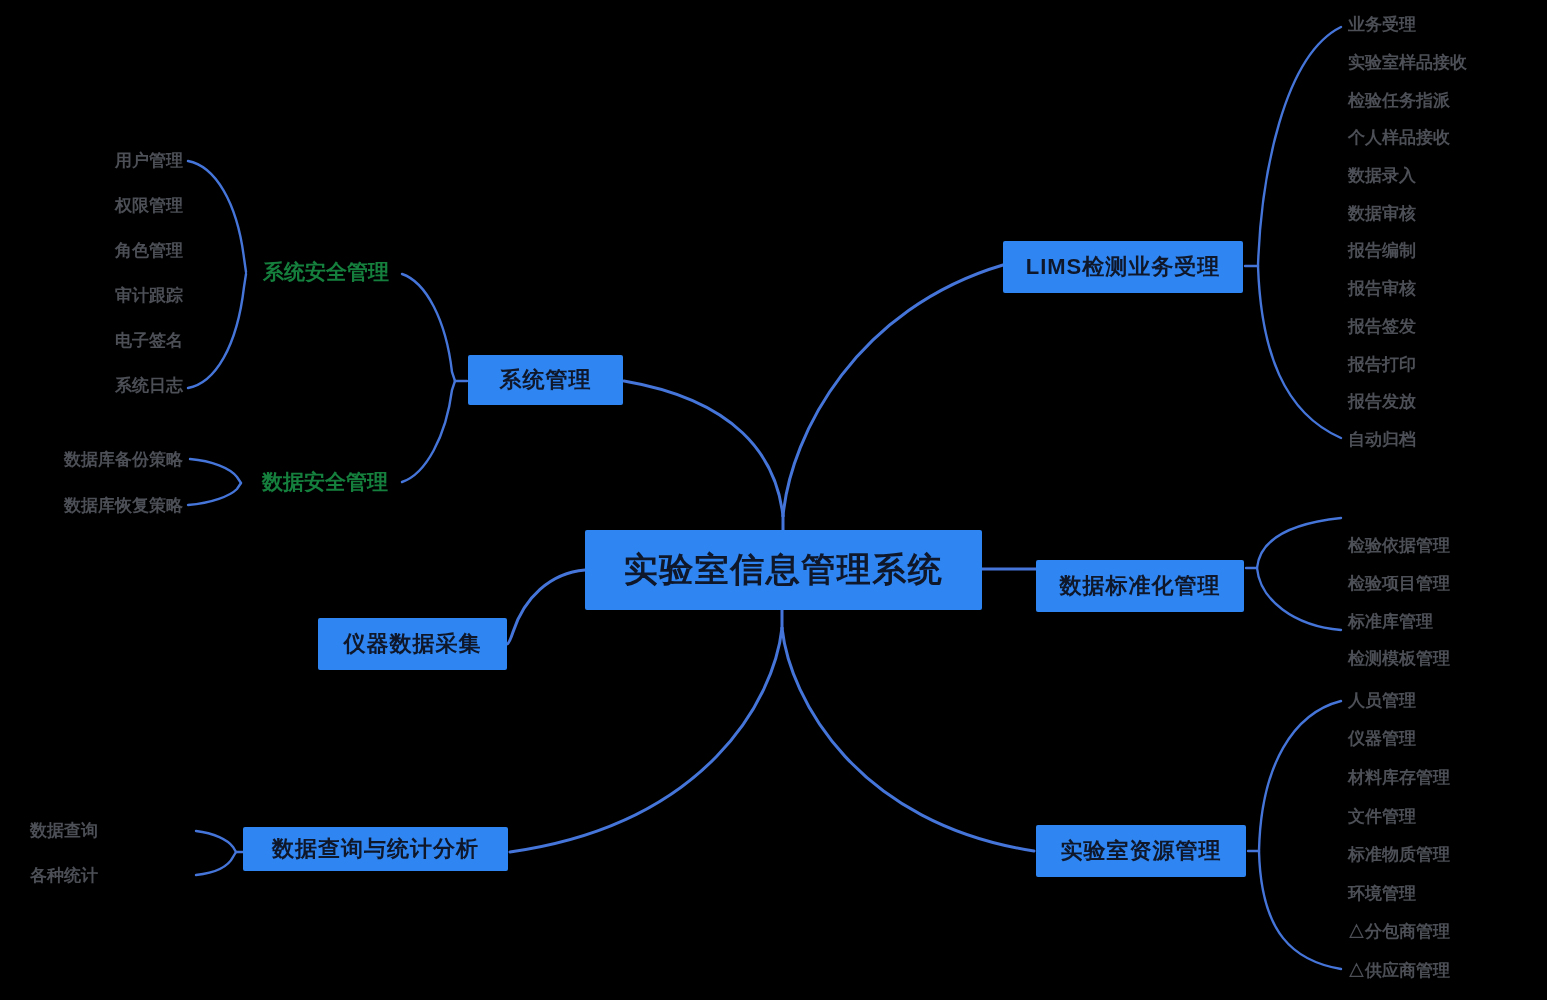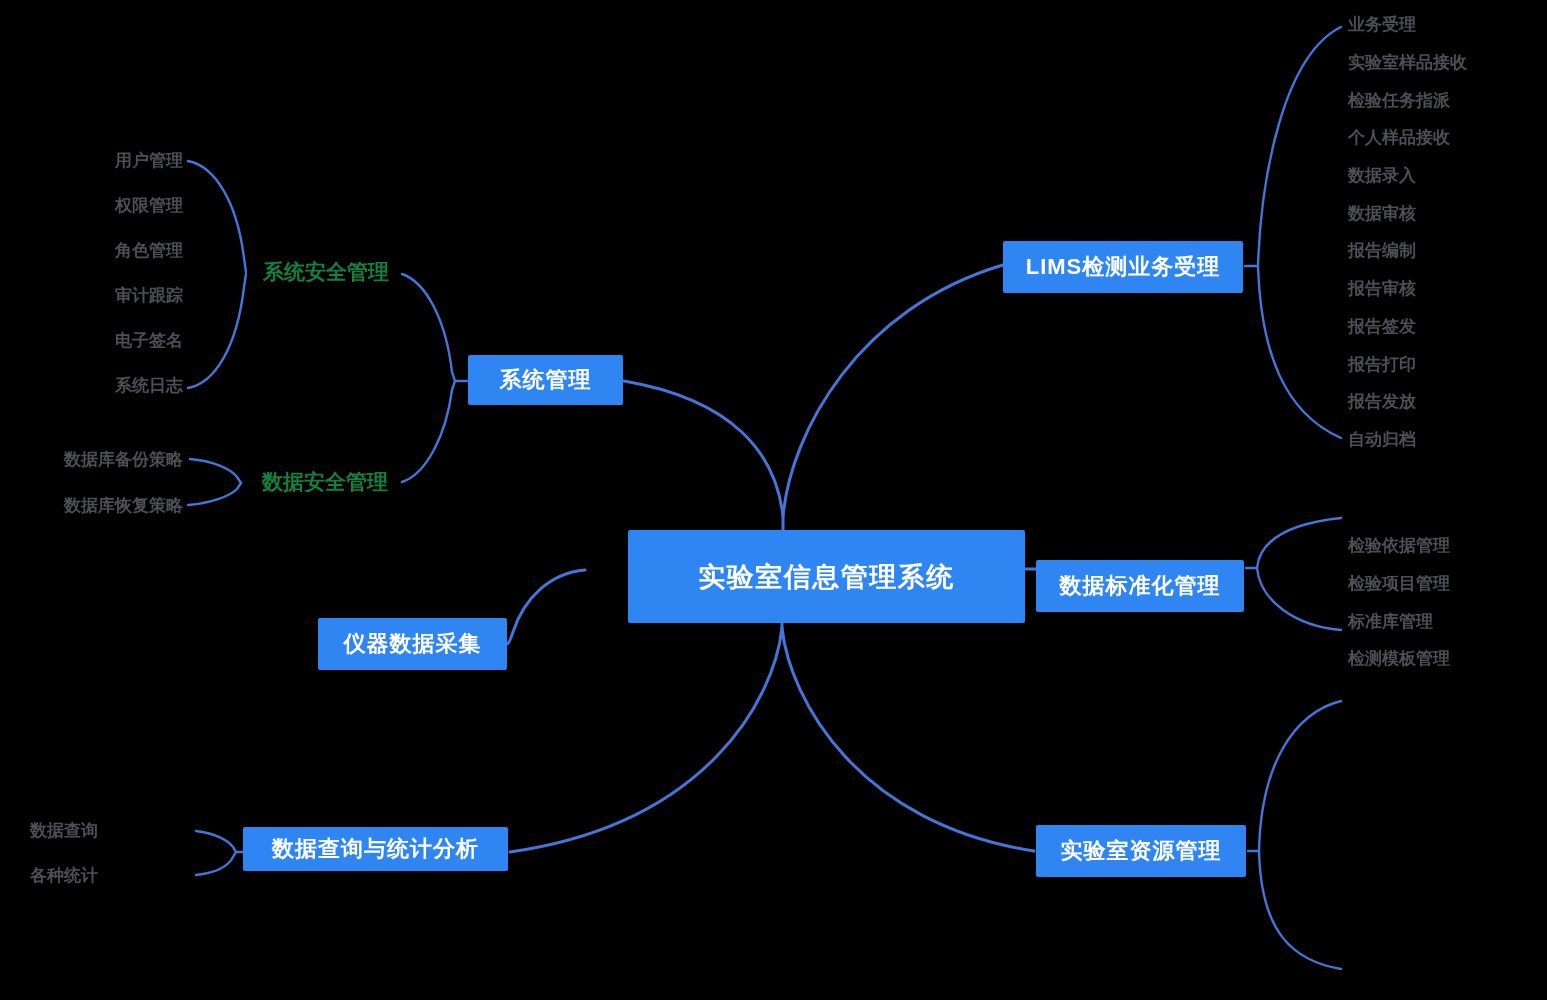--- a/index.html
+++ b/index.html
@@ -4,24 +4,24 @@
 <style>
   html,body{margin:0;padding:0;background:#000;}
   body{width:1547px;height:1000px;position:relative;overflow:hidden;
        font-family:"Liberation Sans",sans-serif;}
   .canvas{position:absolute;inset:0;}
   svg.connectors{position:absolute;left:0;top:0;}
   svg.connectors path{fill:none;stroke:#4575d9;stroke-linecap:round;}
   svg.connectors path.main{stroke-width:3px;}
   svg.connectors path.sub{stroke-width:2.4px;}
 
-  .node{position:absolute;background:#2f86f3;color:#ffffff;font-weight:bold;
+  .node{position:absolute;background:#2f86f3;color:#0f172a;font-weight:bold;
         display:flex;align-items:center;justify-content:center;border-radius:2px;
         white-space:nowrap;}
-  .node-root{left:585px;top:530px;width:397px;height:93px;font-size:27px;letter-spacing:1.5px;margin-left:43px;}
+  .node-root{left:585px;top:530px;width:397px;height:80px;font-size:34px;letter-spacing:1.5px;}
   .node-branch{font-size:22px;letter-spacing:1px;}
   .node-system{left:468px;top:355px;width:155px;height:50px;}
   .node-instrument{left:318px;top:618px;width:189px;height:52px;}
   .node-query{left:243px;top:827px;width:265px;height:44px;}
   .node-lims{left:1003px;top:241px;width:240px;height:52px;}
   .node-standard{left:1036px;top:528px;width:208px;height:52px;margin-top:32px;}
   .node-resource{left:1036px;top:825px;width:210px;height:52px;}
 
   .topic-label{position:absolute;color:#15803d;font-size:21px;font-weight:bold;
                height:22px;display:flex;align-items:center;white-space:nowrap;}
@@ -128,14 +128,25 @@
       <div class="leaf">报告发放</div>
       <div class="leaf">自动归档</div>
     </div>
   <div class="leaf-list list-std">
 
   <div class="leaf">检验依据管理</div>
       <div class="leaf">检验项目管理</div>
       <div class="leaf">标准库管理</div>
       <div class="leaf">检测模板管理</div>
     </div>
+  <div class="leaf-list list-res">
+
+  <div class="leaf">人员管理</div>
+      <div class="leaf">仪器管理</div>
+      <div class="leaf">材料库存管理</div>
+      <div class="leaf">文件管理</div>
+      <div class="leaf">标准物质管理</div>
+      <div class="leaf">环境管理</div>
+      <div class="leaf">△分包商管理</div>
+      <div class="leaf">△供应商管理</div>
+    </div>
 
 </div>
 
 </body></html>

